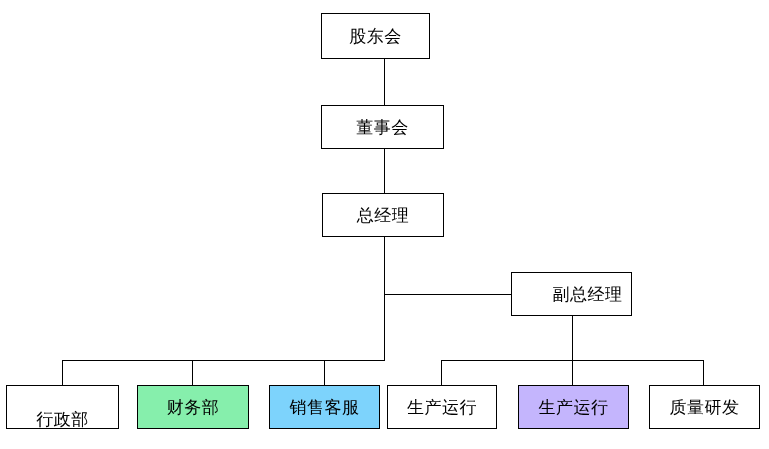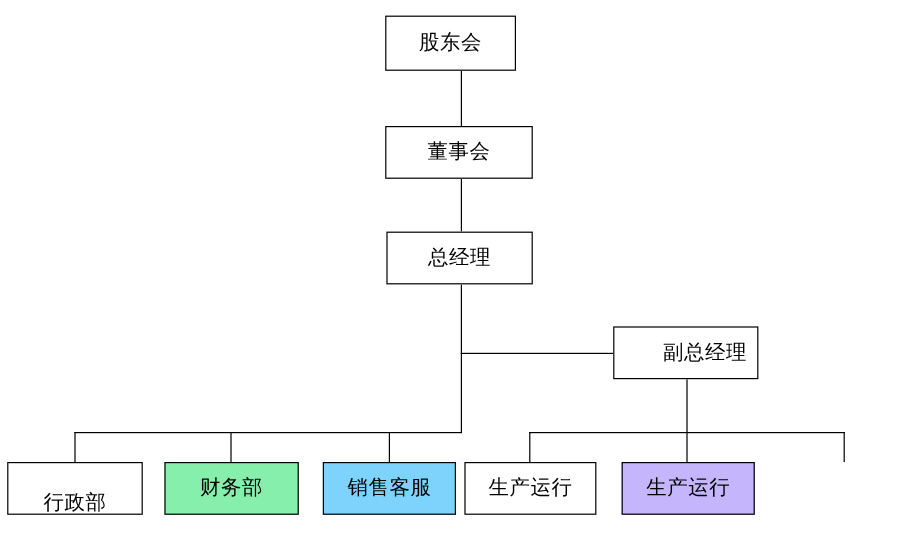--- a/index.html
+++ b/index.html
@@ -78,13 +78,16 @@
     </div>
     <div class="node" style="left: 269px; top: 385px; width: 111px; height: 44px; border-color: rgb(0, 0, 0); background: #7dd3fc; color: rgb(0, 0, 0);">
       <span>销售客服</span>
     </div>
     <div class="node" style="left: 387px; top: 385px; width: 110px; height: 44px; border-color: rgb(0, 0, 0); background: rgb(255, 255, 255); color: rgb(0, 0, 0);">
       <span>生产运行</span>
     </div>
     <div class="node" style="left: 518px; top: 385px; width: 111px; height: 44px; border-color: rgb(0, 0, 0); background: #c4b5fd; color: rgb(0, 0, 0);">
       <span>生产运行</span>
     </div>
+    <div class="node" style="left: 649px; top: 385px; width: 111px; height: 44px; border-color: rgb(0, 0, 0); background: rgb(255, 255, 255); color: rgb(0, 0, 0);">
+      <span>质量研发</span>
+    </div>
   </div>
 
 </body></html>

